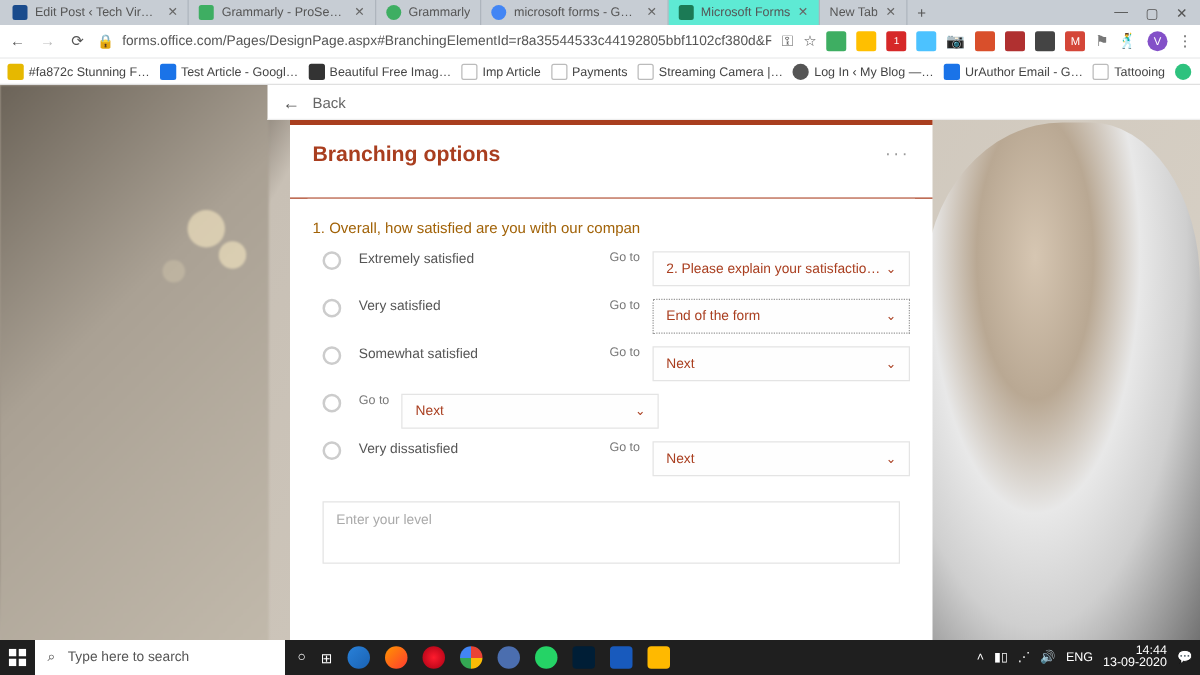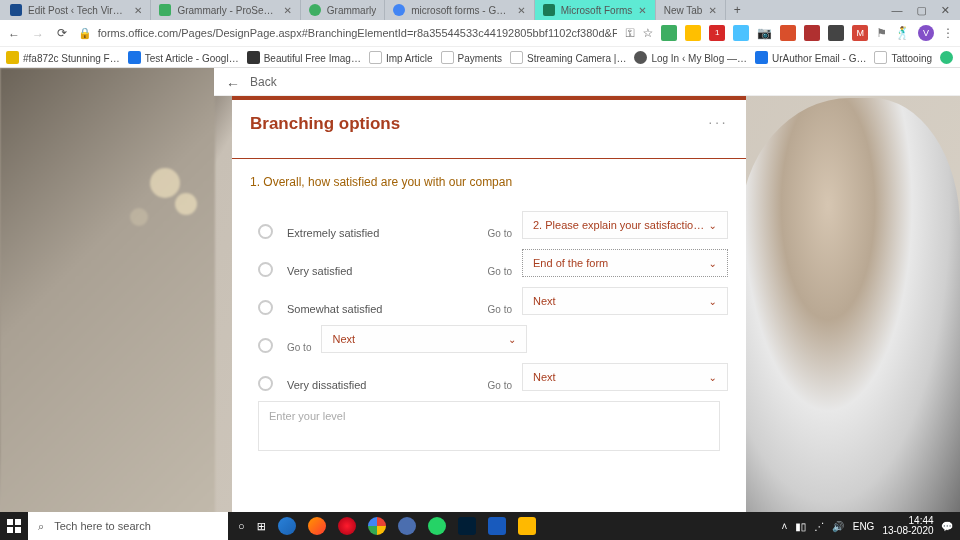--- a/index.html
+++ b/index.html
@@ -27,21 +27,21 @@
   .bokeh{position:absolute;width:30px;height:30px;border-radius:50%;background:rgba(255,240,200,.55)}
   .person{position:absolute;right:0;top:30px;width:220px;height:430px;background:radial-gradient(ellipse at 40% 25%,#d6c6b2 0%,#b9a893 25%,#e8e8e8 45%,#cfcfcf 65%,#6b6b6b 100%);border-radius:50% 40% 0 0/30% 30% 0 0}
   .topbar{position:absolute;left:214px;top:0;right:0;height:28px;background:#fff;border-bottom:1px solid #eee;display:flex;align-items:center;padding:0 12px;gap:10px;font-size:12px;color:#666}
   .panel{position:absolute;left:232px;top:28px;width:514px;background:#fff;border-top:4px solid #a93e1f;height:460px}
   .panel-inner{padding:14px 18px 0 18px}
   .panel-title{font-size:17px;color:#a93e1f;font-weight:700}
   .more{float:right;color:#999;font-size:14px;letter-spacing:2px}
   .sep{height:1px;background:#a93e1f;margin:24px -18px 0 -18px}
   .qcard{background:#fff;margin:0 -4px;padding:10px 4px}
   .qtext{font-size:12px;color:#a16207;margin:6px 0 12px 0}
-  .opt-row{display:flex;align-items:flex-end;height:38px}
+  .opt-row{display:flex;align-items:flex-start;height:38px}
   .radio{width:15px;height:15px;border:2px solid #ccc;border-radius:50%;margin:0 14px 0 8px;flex:none}
   .opt-label{flex:1;font-size:11px;color:#555}
   .goto{font-size:10px;color:#777;margin-right:10px}
   .drop{width:206px;height:28px;border:1px solid #e4e4e4;background:#fefefe;display:flex;align-items:center;justify-content:space-between;padding:0 10px;font-size:11px}
   .drop.sel{border:1px dotted #999}
   .drop .dv{white-space:nowrap;overflow:hidden;text-overflow:ellipsis}
   .red{color:#a93e1f}
   .chev{color:#a93e1f;font-size:10px}
   .q2{font-size:12px;color:#333;margin:22px 0 14px 0}
   .ans{margin:0 8px;height:50px;border:1px solid #e4e4e4;padding:8px 10px;font-size:11px;color:#aaa}
@@ -245,21 +245,21 @@
   <div class="tb-start">
       <svg width="14" height="14" viewBox="0 0 14 14">
         <rect x="0" y="0" width="6" height="6" fill="#fff"></rect>
         <rect x="8" y="0" width="6" height="6" fill="#fff"></rect>
         <rect x="0" y="8" width="6" height="6" fill="#fff"></rect>
         <rect x="8" y="8" width="6" height="6" fill="#fff"></rect>
       </svg>
     </div>
   <div class="tb-search">
       <span>⌕</span>
-      <span>Tech here to search</span>
+      <span>Type here to search</span>
     </div>
   <div class="tb-icons">
     <span style="color:#fff">○</span>
     <span style="color:#fff">⊞</span>
     <span class="tb-ic" style="background:linear-gradient(135deg,#2981d9,#1a62b3);border-radius:50%"></span>
     <span class="tb-ic" style="background:linear-gradient(135deg,#ff9500,#ff3b30);border-radius:50%"></span>
     <span class="tb-ic" style="background:radial-gradient(circle,#ff1b2d,#a70014);border-radius:50%"></span>
     <span class="tb-ic" style="background:conic-gradient(#ea4335 0 90deg,#fbbc05 90deg 180deg,#34a853 180deg 270deg,#4285f4 270deg 360deg);border-radius:50%"></span>
     <span class="tb-ic" style="background:#4b6eaf;border-radius:50%"></span>
     <span class="tb-ic" style="background:#25d366;border-radius:50%"></span>
@@ -268,17 +268,17 @@
     <span class="tb-ic" style="background:#ffb900"></span>
   </div>
   <div class="tray">
     <span>˄</span>
     <span>▮▯</span>
     <span>⋰</span>
     <span>🔊</span>
     <span>ENG</span>
     <div class="tray-time">
         <div>14:44</div>
-        <div>13-08-2020</div>
+        <div>13-09-2020</div>
       </div>
     <span>💬</span>
   </div>
 </div>
 
 </body></html>

